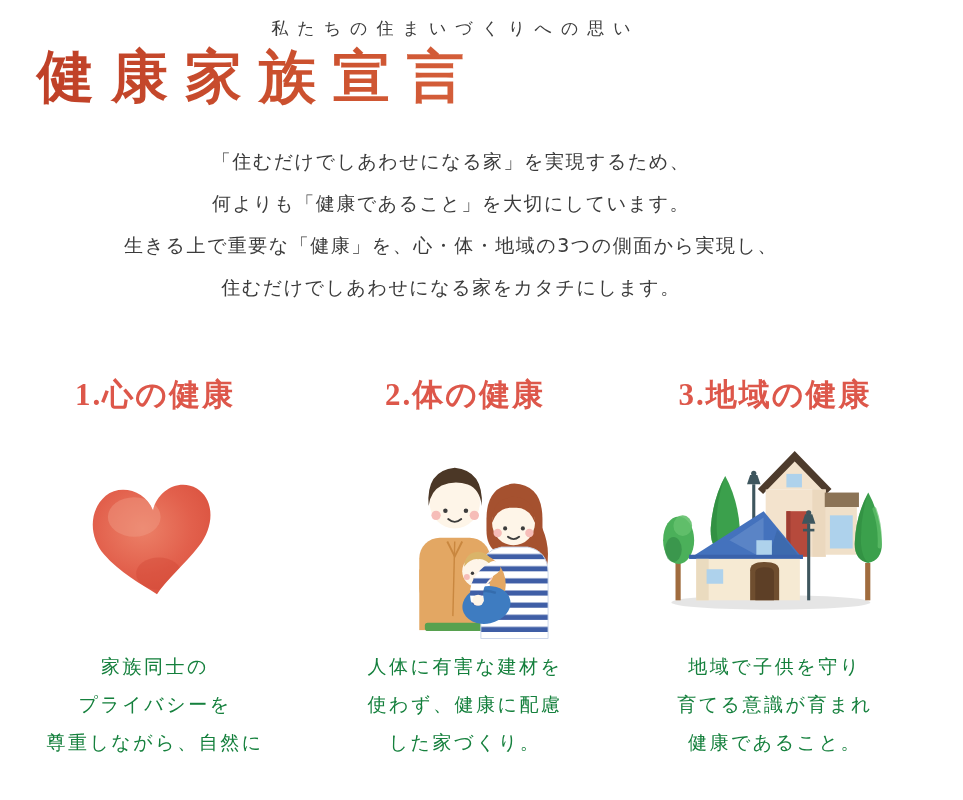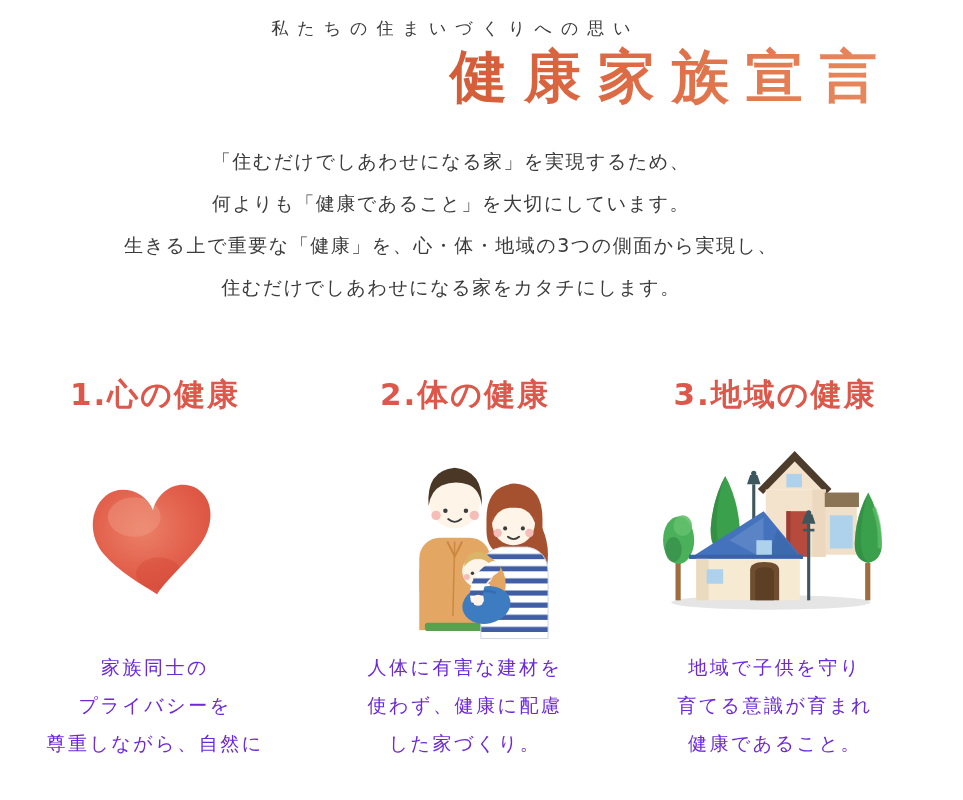--- a/index.html
+++ b/index.html
@@ -14,22 +14,22 @@
 
   
   .subtitle {
     margin: 0; padding-top: 17px;
     text-align: center;
     font-size: 17px; font-weight: 500;
     letter-spacing: 9px; text-indent: 9px;
     color: #3c3c3c;
   }
   .title {
-    margin: 4px 8px 0 0;
-    text-align: right;
+    margin: 4px 16px 0 0;
+    text-align: left;
     font-size: 57px; font-weight: 700;
     letter-spacing: 17px; text-indent: 17px;
     line-height: 1.15;
     color: #cf5434;
     background: linear-gradient(100deg, #bd3d26 0%, #cd5330 38%, #dc6a44 68%, #e98a5e 100%);
     -webkit-background-clip: text; background-clip: text; padding-left: 20px;
     -webkit-text-fill-color: transparent;
   }
 
   
@@ -43,39 +43,39 @@
     color: #3b3b3b;
   }
 
   
   .pillars {
     width: 930px;
     margin: 66px auto 0;
     display: grid;
     grid-template-columns: 1fr 1fr 1fr;
   }
-  .pillar { text-align: center; }
+  .pillar { text-align: center; font-family: Liberation Serif, serif; }
   .pillar h2 {
     margin: 0;
     font-size: 31px; font-weight: 700;
     letter-spacing: 2px;
     color: #dd574a;
   }
   .pillar figure {
     margin: 6px 0 0 0;
     height: 224px;
     display: flex; align-items: center; justify-content: center;
   }
   .pillar .desc { margin-top: 2px; }
   .pillar .desc p {
     margin: 0;
     font-size: 19px; font-weight: 500;
     letter-spacing: 2.5px;
     line-height: 38px;
-    color: #6d28d9;
+    color: #15803d;
   }
 </style>
 </head>
 <body>
 
 <div class="page">
 
   <header>
     <p class="subtitle">私たちの住まいづくりへの思い</p>
     <h1 class="title">健康家族宣言</h1>

